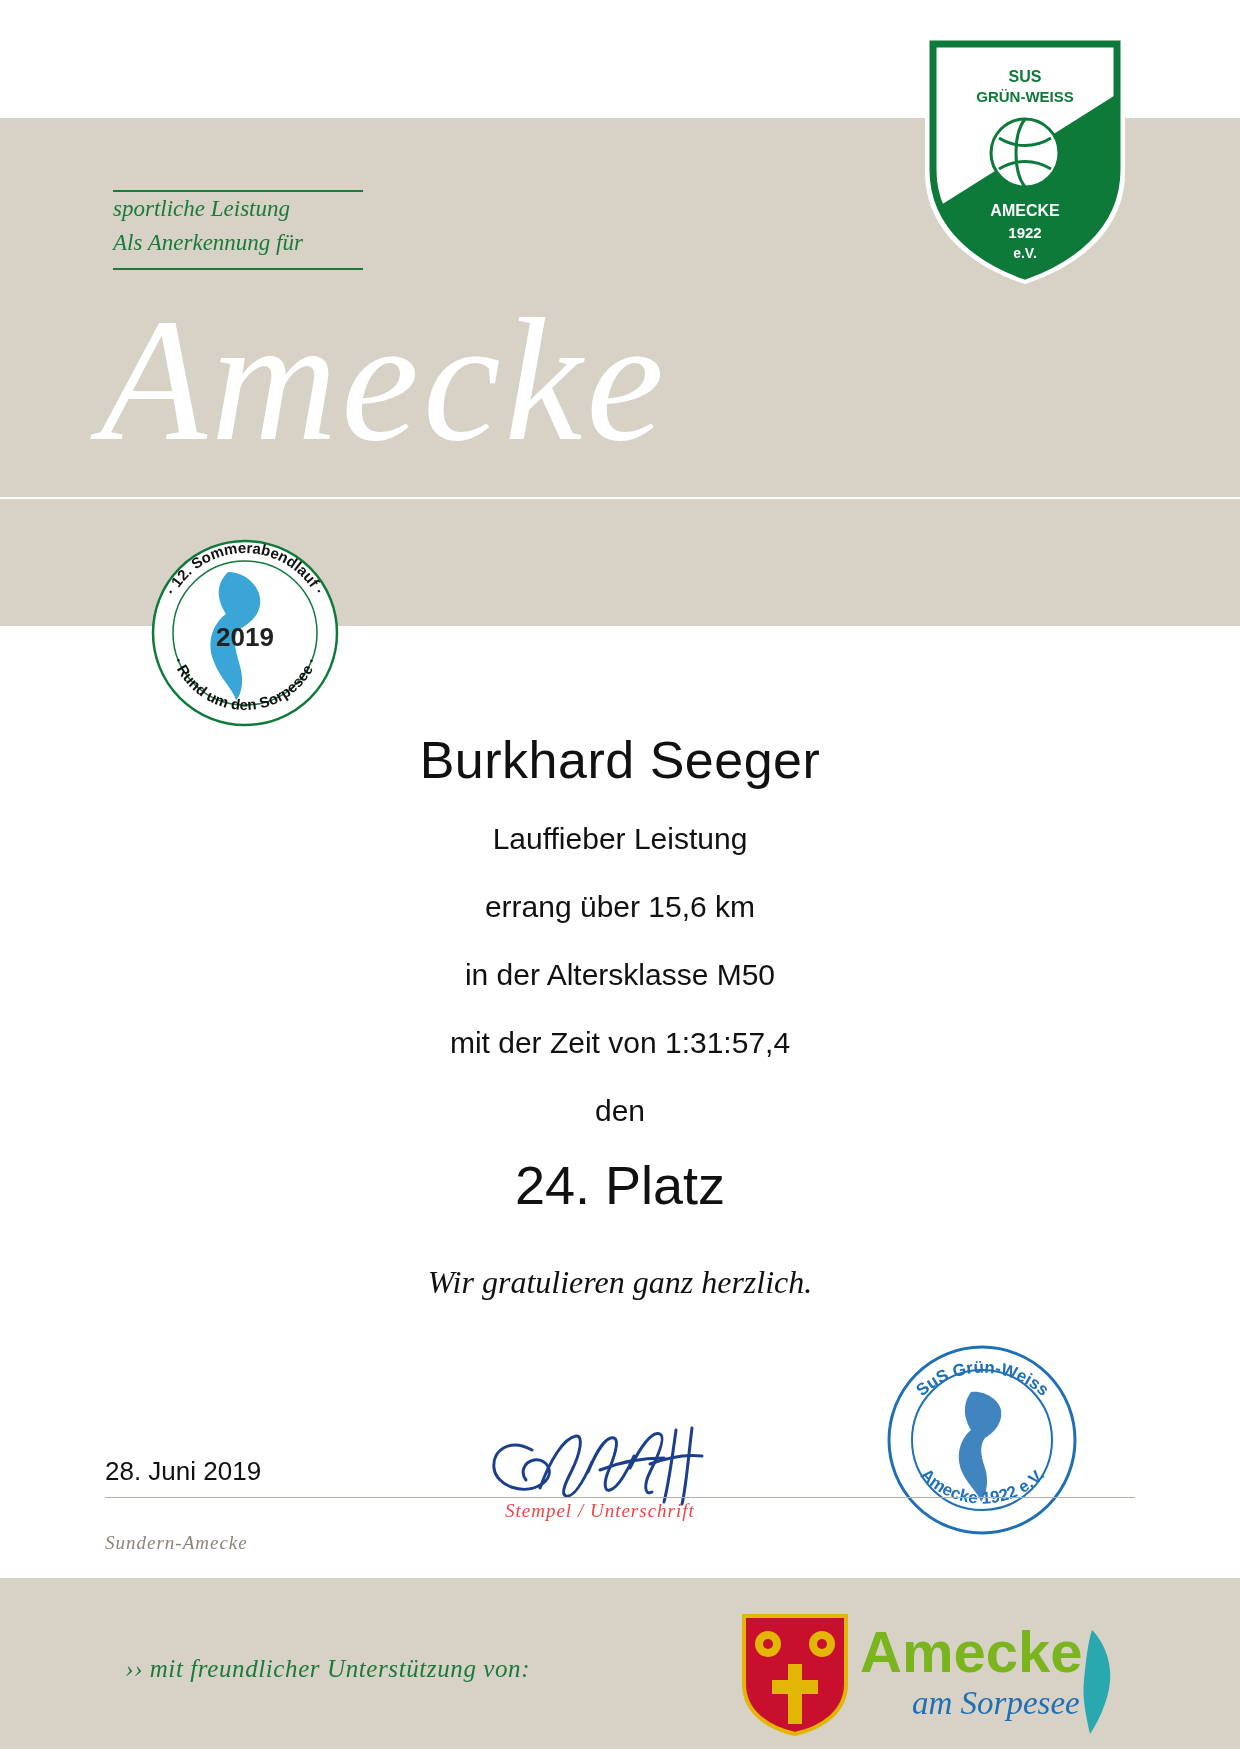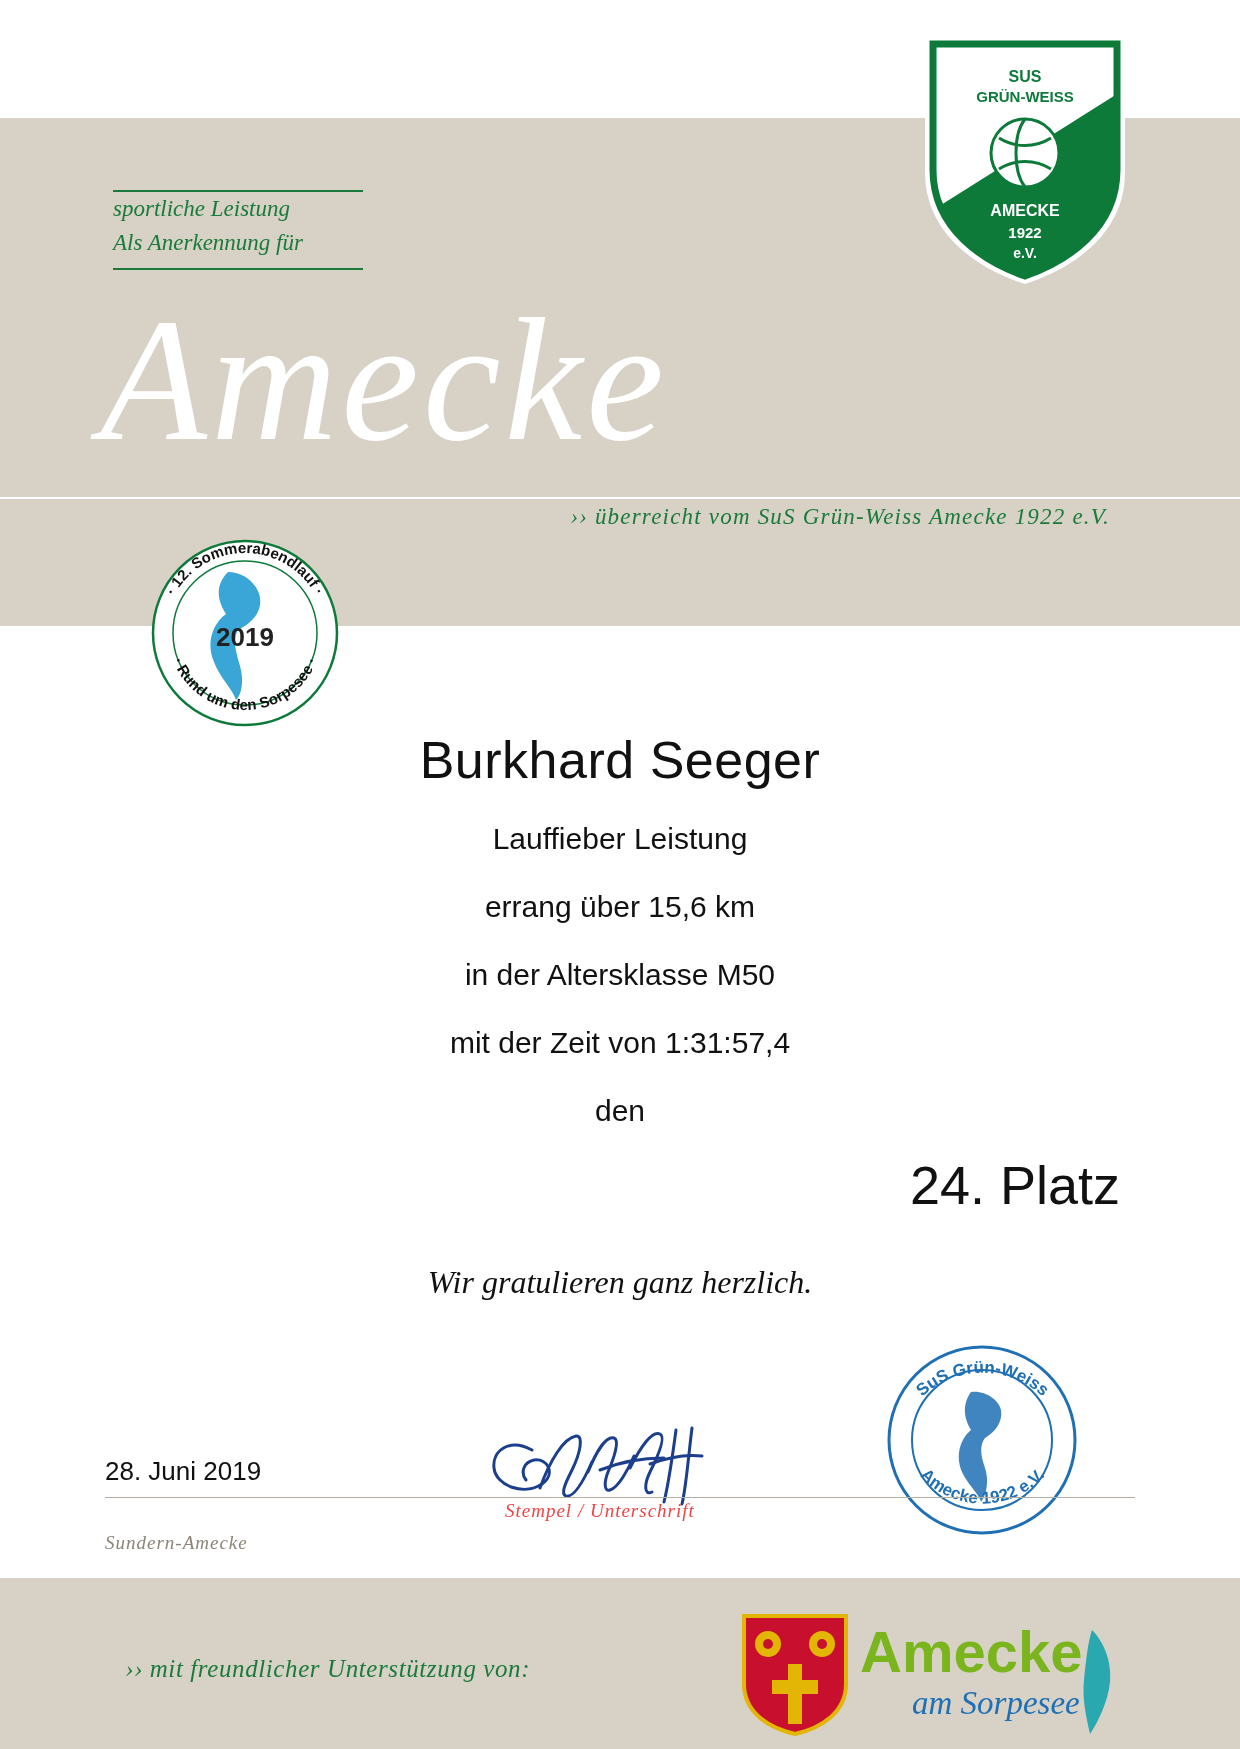--- a/index.html
+++ b/index.html
@@ -139,21 +139,20 @@
     font-size: 30px;
     margin: 0 0 34px 0;
   }
   .den {
     font-size: 30px;
     margin: 0 0 26px 0;
   }
   .platz {
     font-size: 54px;
     margin: 0 0 40px 0;
-    text-align: right;
   }
   .gratulation {
     font-family: "Liberation Serif", serif;
     font-style: italic;
     font-size: 32px;
     margin: 48px 0 0 0;
     color: #111111;
   }
 
   
@@ -267,21 +266,20 @@
       <circle cx="110" cy="123" r="34" fill="#ffffff" stroke="#0d7a3a" stroke-width="3"></circle>
       <path d="M110 89 C98 104 98 142 110 157 M84 108 C100 118 120 118 136 108 M84 139 C100 129 120 129 136 139" fill="none" stroke="#0d7a3a" stroke-width="3"></path>
       <text x="110" y="186" text-anchor="middle" font-family="Liberation Sans, sans-serif" font-size="16" font-weight="bold" fill="#ffffff">AMECKE</text>
       <text x="110" y="208" text-anchor="middle" font-family="Liberation Sans, sans-serif" font-size="15" font-weight="bold" fill="#ffffff">1922</text>
       <text x="110" y="228" text-anchor="middle" font-family="Liberation Sans, sans-serif" font-size="14" font-weight="bold" fill="#ffffff">e.V.</text>
     </svg>
   </div>
 
   <div class="urkunde">Amecke</div>
   <div class="urkunde-rule"></div>
-  <div class="ueberreicht">›› überreicht vom SuS Grün-Weiss Amecke 1922 e.V.</div>
 
   <div class="event-stamp">
     <svg width="210" height="210" viewBox="0 0 210 210">
       <defs>
         <path id="arcTop" d="M 25 105 A 80 80 0 0 1 185 105"></path>
         <path id="arcBottom" d="M 28 105 A 77 77 0 0 0 182 105"></path>
       </defs>
       <circle cx="105" cy="105" r="92" fill="#ffffff" stroke="#0d7a3a" stroke-width="2.5"></circle>
       <circle cx="105" cy="105" r="72" fill="#ffffff" stroke="#0d7a3a" stroke-width="1.5"></circle>
       <path d="M88 44 C74 58 78 74 86 86 C72 96 66 116 74 134 C80 150 92 160 96 172 C102 166 104 152 100 138 C96 124 92 112 98 102 C110 96 122 86 120 70 C118 56 104 44 88 44 Z" fill="#3aa6d8"></path>

